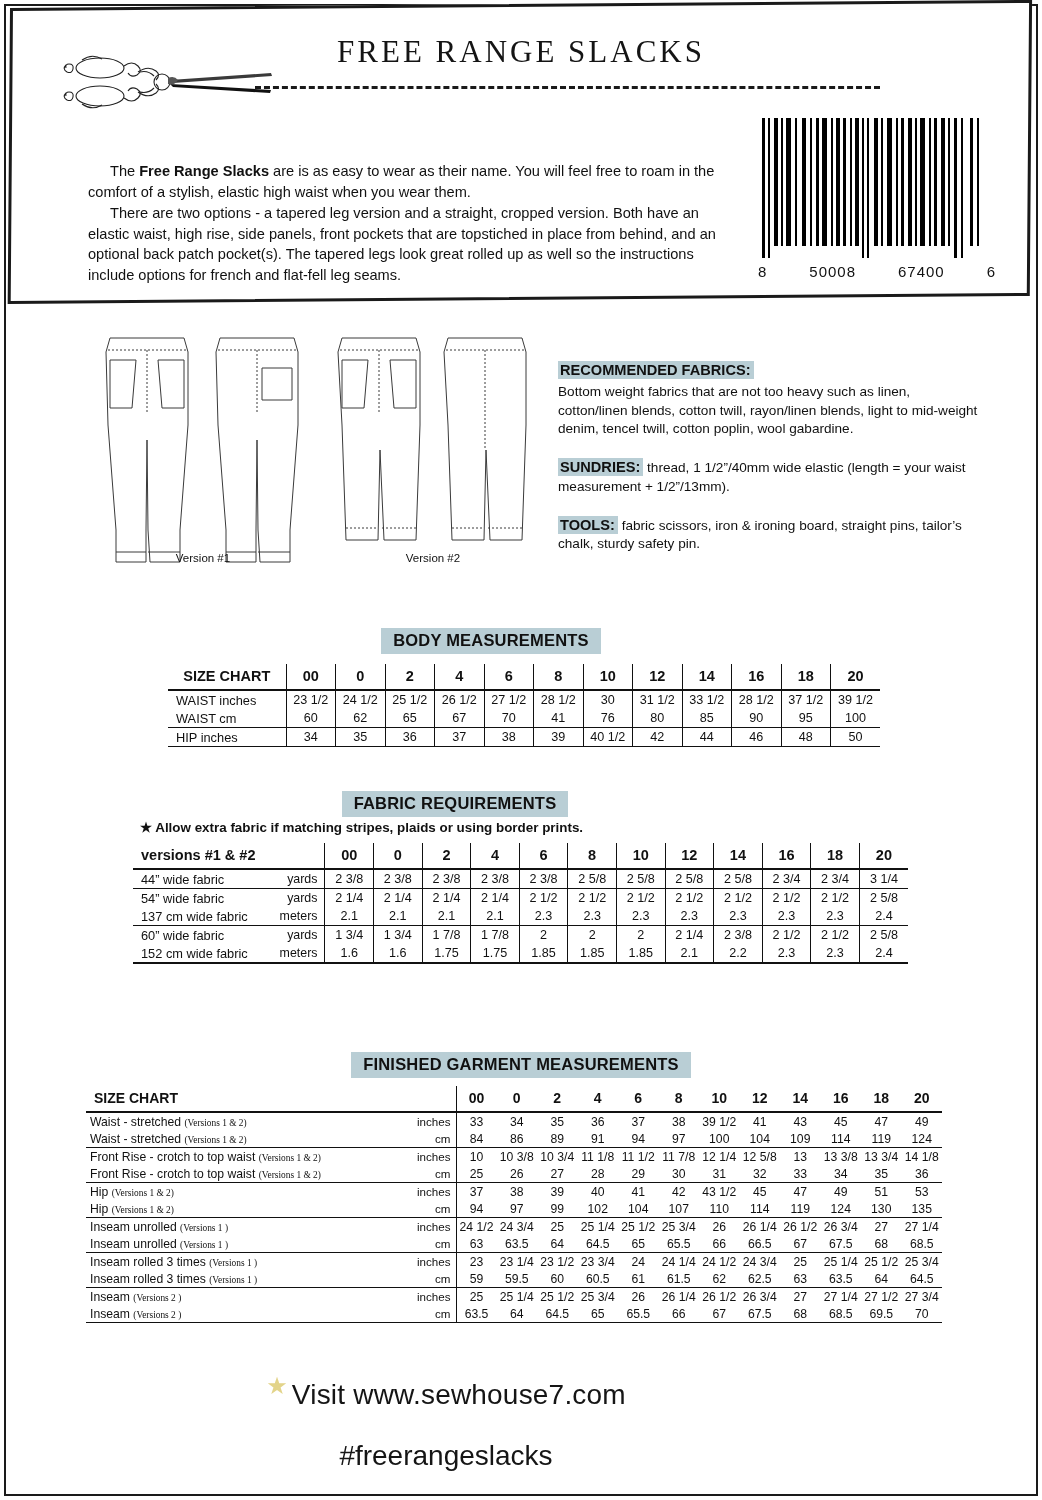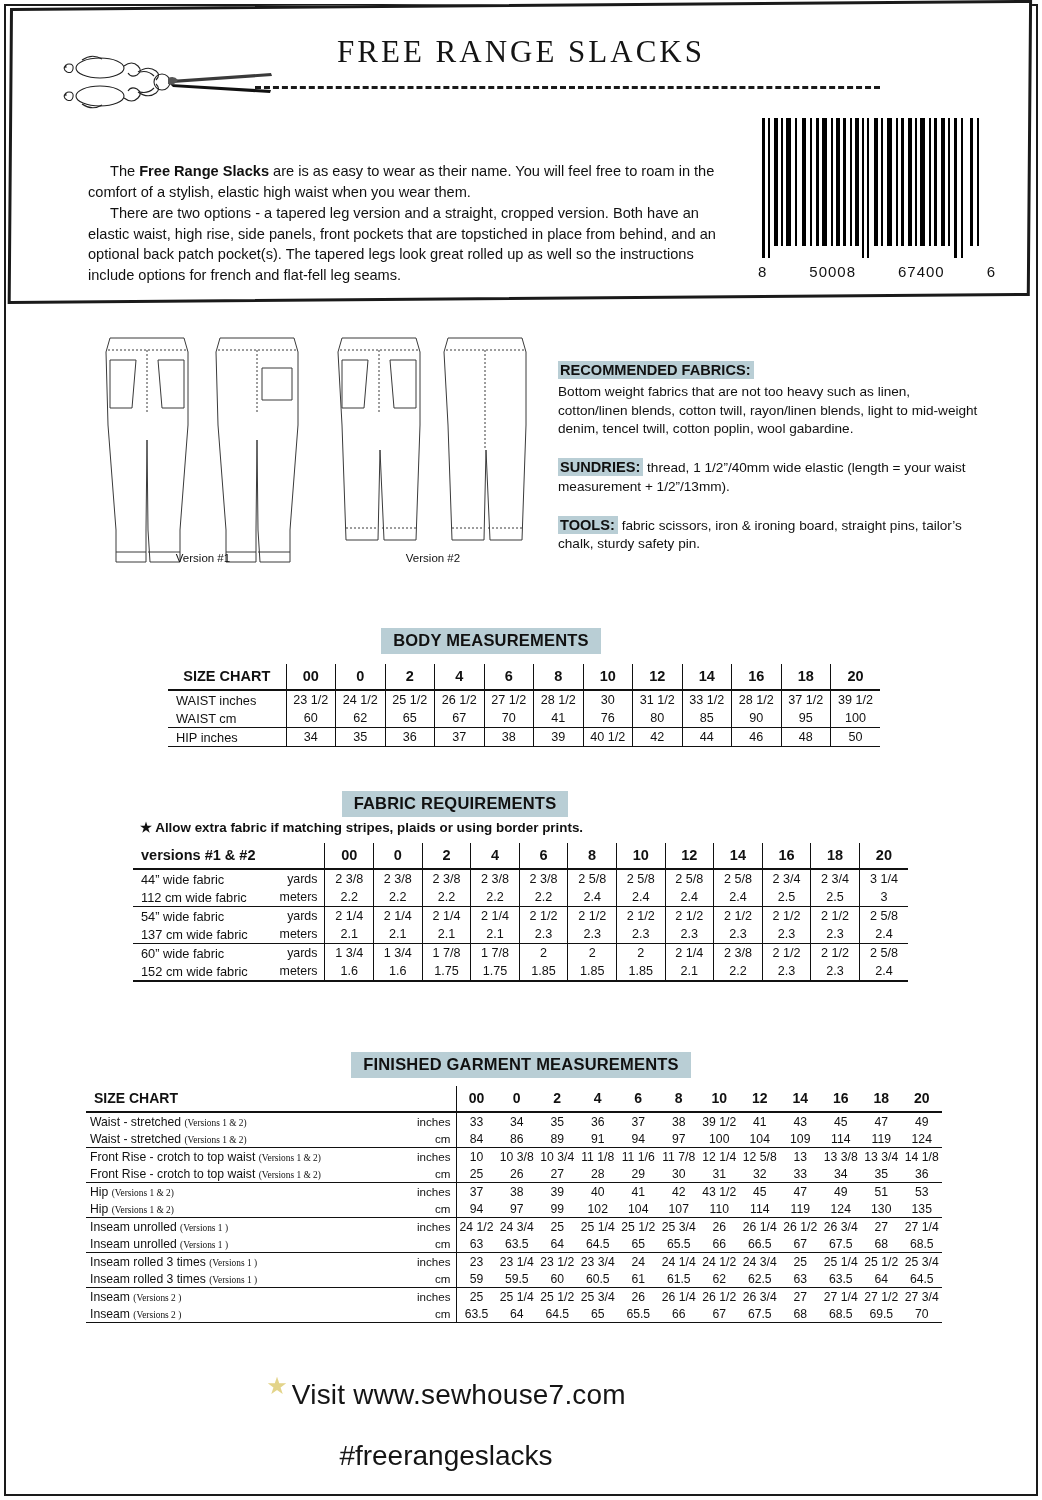--- a/index.html
+++ b/index.html
@@ -384,36 +384,20 @@
         <td class="vline">2 3/8</td>
         <td class="vline">2 3/8</td>
         <td class="vline">2 5/8</td>
         <td class="vline">2 5/8</td>
         <td class="vline">2 5/8</td>
         <td class="vline">2 5/8</td>
         <td class="vline">2 3/4</td>
         <td class="vline">2 3/4</td>
         <td class="vline">3 1/4</td>
       </tr>
-      <tr class="datarow">
-        <td class="lbl">112 cm wide fabric</td>
-        <td class="unit">meters</td>
-        <td class="vline">2.2</td>
-        <td class="vline">2.2</td>
-        <td class="vline">2.2</td>
-        <td class="vline">2.2</td>
-        <td class="vline">2.2</td>
-        <td class="vline">2.4</td>
-        <td class="vline">2.4</td>
-        <td class="vline">2.4</td>
-        <td class="vline">2.4</td>
-        <td class="vline">2.5</td>
-        <td class="vline">2.5</td>
-        <td class="vline">3</td>
-      </tr>
 
       <tr class="datarow rule-med">
         <td class="lbl">54” wide fabric</td>
         <td class="unit">yards</td>
         <td class="vline">2 1/4</td>
         <td class="vline">2 1/4</td>
         <td class="vline">2 1/4</td>
         <td class="vline">2 1/4</td>
         <td class="vline">2 1/2</td>
         <td class="vline">2 1/2</td>
@@ -544,21 +528,21 @@
           <td>119</td>
           <td>124</td>
         </tr>
         <tr class="datarow rule-med">
           <td class="lbl"><span>Front Rise - crotch to top waist </span><span class="vsub">(Versions 1 &amp; 2)</span></td>
           <td class="unit">inches</td>
           <td class="vline">10</td>
           <td>10 3/8</td>
           <td>10 3/4</td>
           <td>11 1/8</td>
-          <td>11 1/6</td>
+          <td>11 1/2</td>
           <td>11 7/8</td>
           <td>12 1/4</td>
           <td>12 5/8</td>
           <td>13</td>
           <td>13 3/8</td>
           <td>13 3/4</td>
           <td>14 1/8</td>
         </tr>
         <tr class="datarow">
           <td class="lbl"><span>Front Rise - crotch to top waist </span><span class="vsub">(Versions 1 &amp; 2)</span></td>

